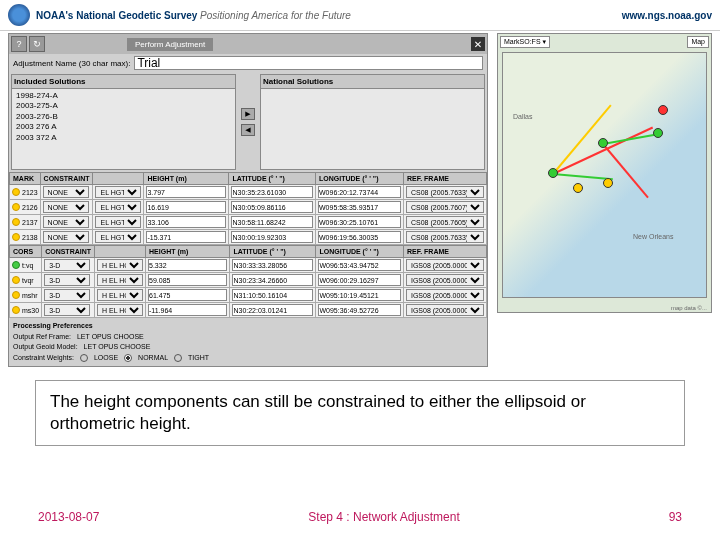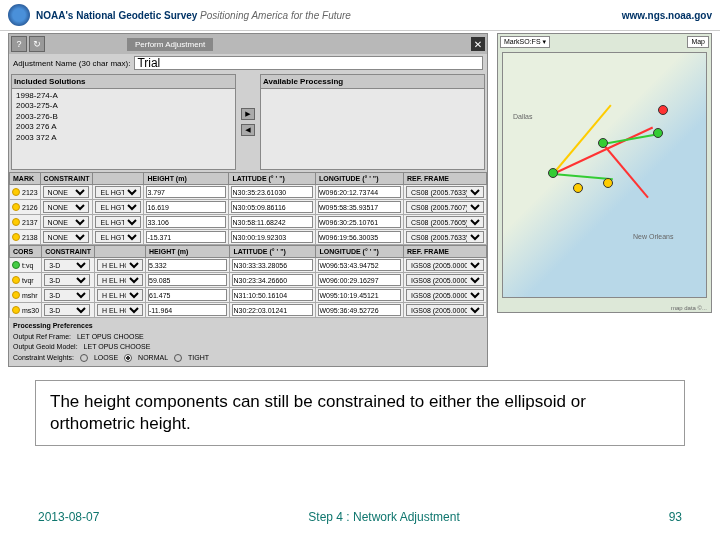--- a/index.html
+++ b/index.html
@@ -51,21 +51,21 @@
   .map-top { position: absolute; top: 2px; left: 2px; right: 2px; display: flex; justify-content: space-between; font-size: 7px; }
   .map-top .box { background: #fff; border: 1px solid #888; padding: 1px 3px; }
   .map-body { position: absolute; top: 18px; left: 4px; right: 4px; bottom: 14px; background: linear-gradient(135deg, #e8f0e0 40%, #b8d8e8 60%); border: 1px solid #888; overflow: hidden; }
   .map-bottom { position: absolute; bottom: 1px; right: 4px; font-size: 6px; color: #666; }
   .map-line { position: absolute; height: 2px; transform-origin: left center; }
   .map-dot { position: absolute; width: 10px; height: 10px; border-radius: 50%; border: 1px solid #333; }
   .city-label { position: absolute; font-size: 7px; color: #666; }
   
   .caption-box { position: absolute; top: 380px; left: 35px; right: 35px; background: #fff; border: 1px solid #999; padding: 10px 14px; font-size: 17px; line-height: 1.3; }
   
-  .footer { position: absolute; bottom: 16px; left: 0; right: 0; display: flex; justify-content: space-between; padding: 0 38px; font-size: 12px; color: #0f766e; }
+  .footer { position: absolute; bottom: 16px; left: 0; right: 0; display: flex; justify-content: space-between; padding: 0 38px; font-size: 12px; color: #be185d; }
 </style>
 </head>
 <body>
 
 <div class="header">
   <div class="noaa-logo"></div>
   <div class="header-title">
     <span>NOAA's</span>
     <span>National Geodetic Survey</span>
     <span class="italic">Positioning America for the Future</span>
@@ -94,21 +94,21 @@
           <div class="sol-item">2003-276-B</div>
           <div class="sol-item">2003 276 A</div>
           <div class="sol-item">2003 372 A</div>
         </div>
       </div>
       <div class="sol-mid">
         <div class="arrow-btn">▶</div>
         <div class="arrow-btn">◀</div>
       </div>
       <div class="sol-col">
-        <div class="sol-header">Available Processing</div>
+        <div class="sol-header">National Solutions</div>
       </div>
     </div>
 
     <table class="data-table">
       <tbody>
           <tr>
         <th>MARK</th>
             <th>CONSTRAINT</th>
             <th></th>
             <th>HEIGHT (m)</th>

